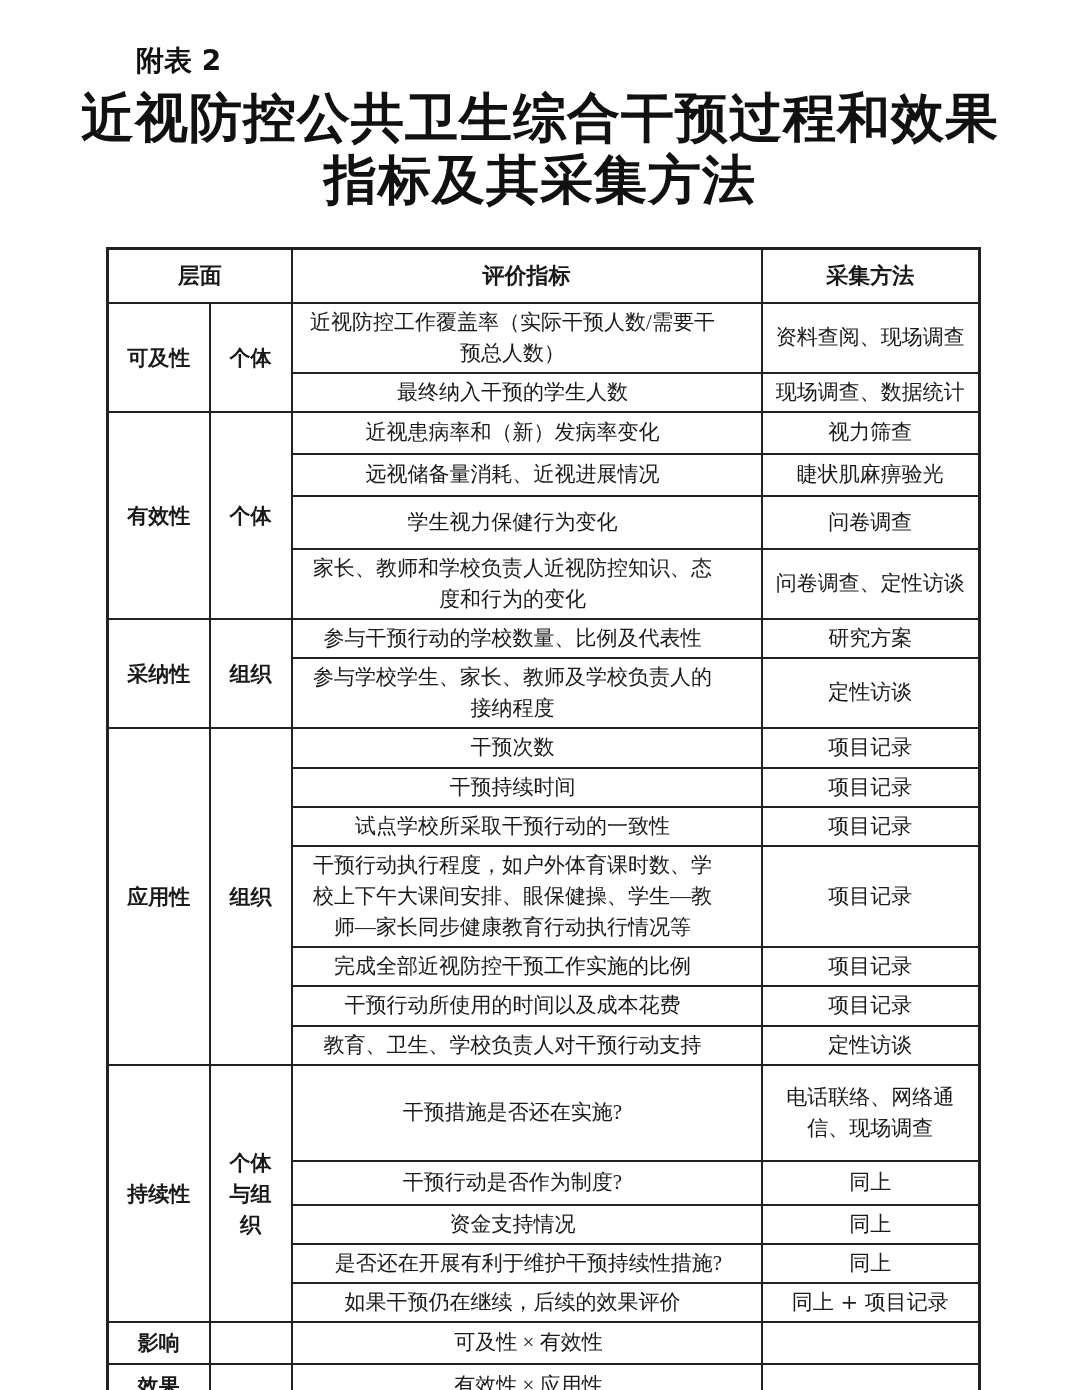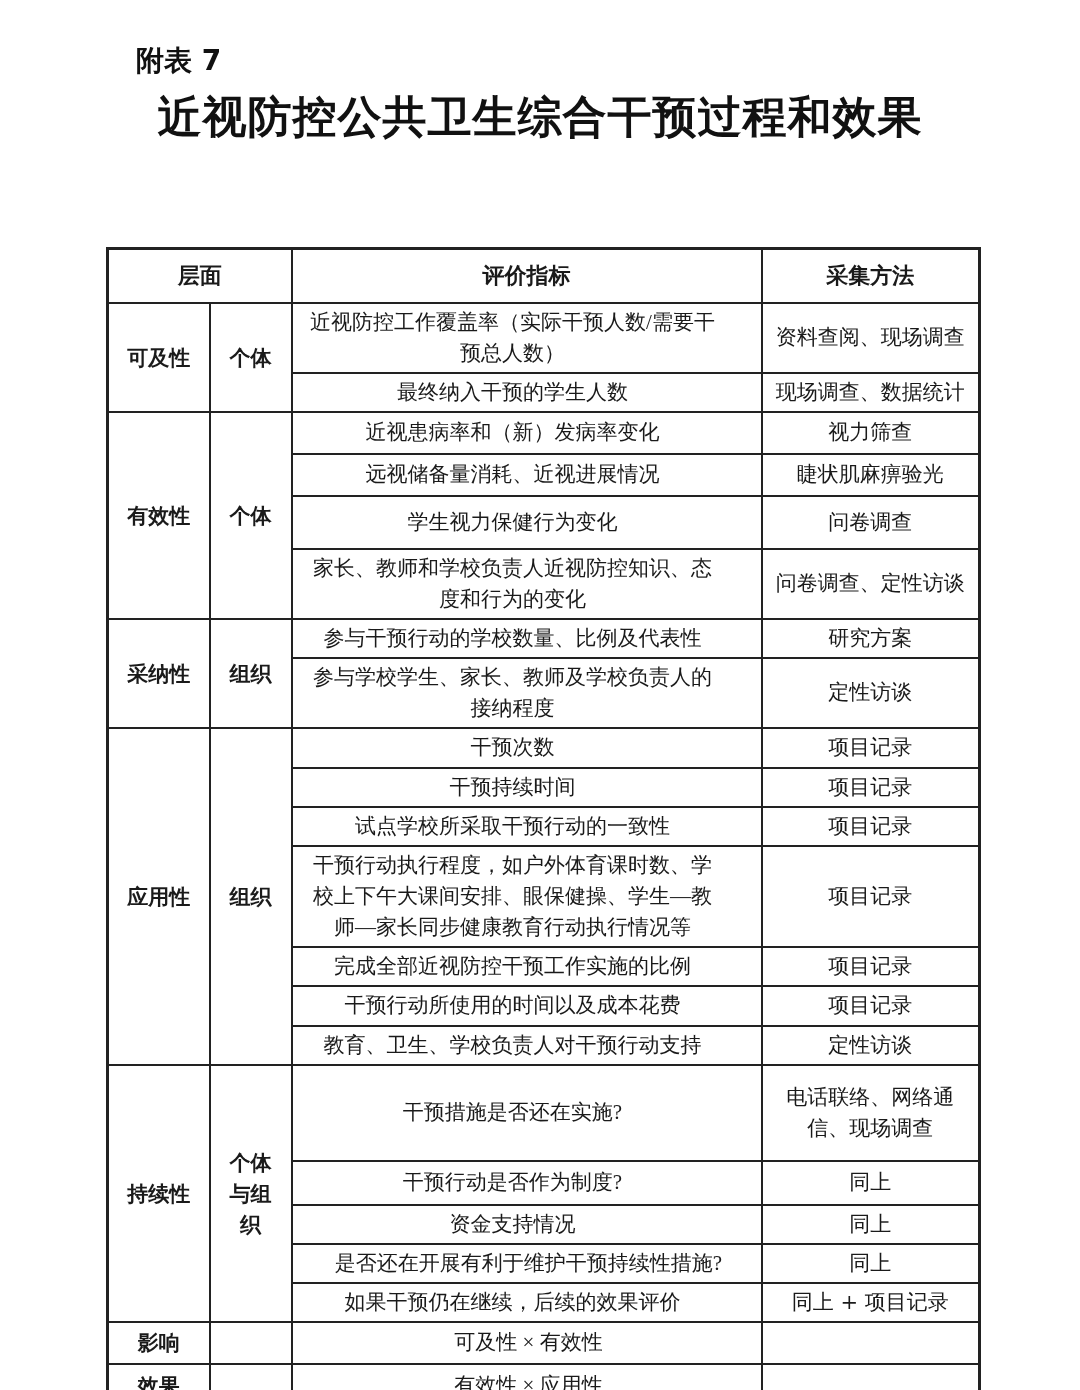--- a/index.html
+++ b/index.html
@@ -13,21 +13,21 @@
   }
   .doc-label{
     position:absolute;left:136px;top:42px;
     font-family:"DejaVu Sans", sans-serif;
     font-weight:bold;font-size:28px;color:#111;
     white-space:pre;
   }
   .doc-title{
     position:absolute;top:86px;left:0;width:100%;
     margin:0;text-align:center;
-    font-weight:bold;font-size:44px;line-height:62px;
+    font-weight:bold;font-size:53px;line-height:62px;
     letter-spacing:1px;color:#111;
   }
   .doc-title .tl{display:block;}
   table.grid{
     position:absolute;left:106px;top:247px;
     width:872px;
     border-collapse:collapse;
     table-layout:fixed;
     border:3px solid #222;
     font-size:21px;
@@ -64,23 +64,24 @@
     padding:3px 8px;
   }
   td.mt-n{padding:16px 18px;}
   td.tg-n{padding:2px 18px;}
   td.nw{white-space:nowrap;padding-right:8px;border-radius:7px;}
 </style>
 </head>
 <body>
 
 <div class="sheet">
-  <div class="doc-label">附表 7</div>
+  <div class="doc-label">附表 2</div>
   <h1 class="doc-title">
     <span class="tl">近视防控公共卫生综合干预过程和效果</span>
+    <span class="tl">指标及其采集方法</span>
   </h1>
 
   <table class="grid">
     <colgroup>
         <col class="c1">
         <col class="c2">
         <col class="c3">
         <col class="c4">
       </colgroup>
 

